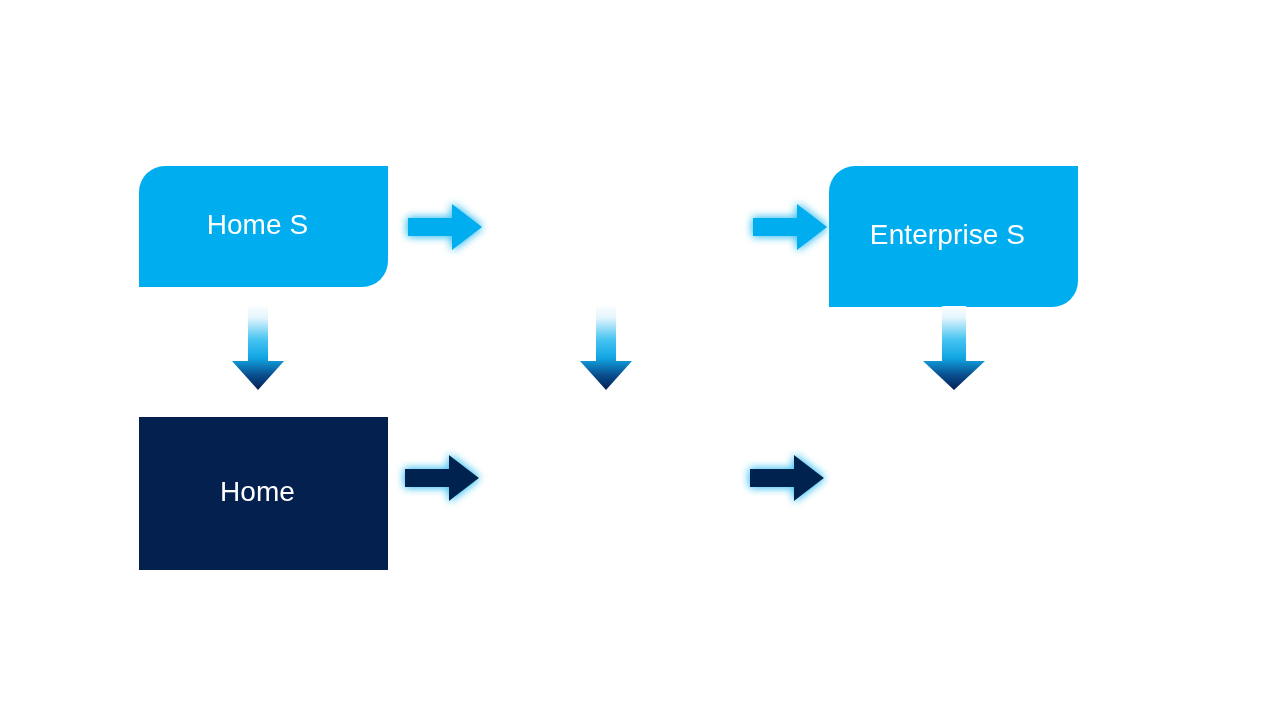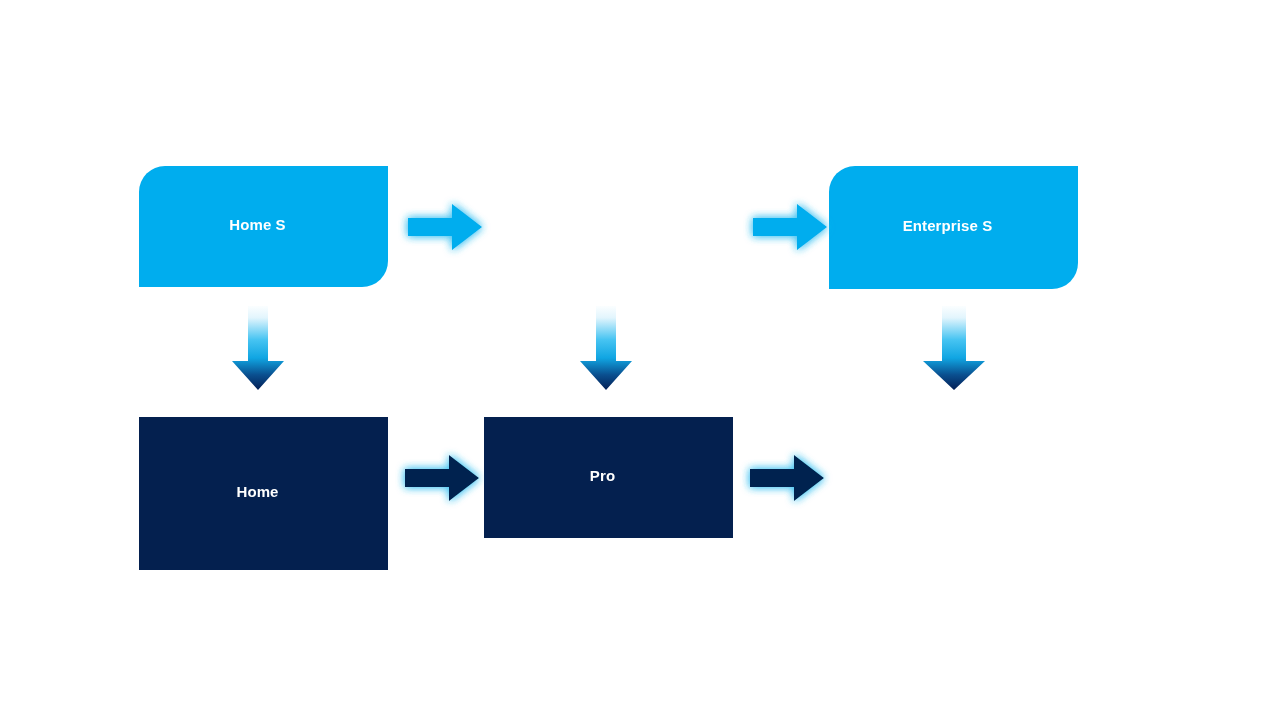--- a/index.html
+++ b/index.html
@@ -27,22 +27,22 @@
     position: absolute;
     display: flex;
     align-items: center;
     justify-content: center;
     box-sizing: border-box;
   }
 
   .node-label {
     color: #ffffff;
     font-family: "Liberation Sans", sans-serif;
-    font-size: 15px;
-    font-weight: 700;
+    font-size: 28px;
+    font-weight: 400;
     line-height: 1.1;
     letter-spacing: 0.1px;
     white-space: nowrap;
     text-align: center;
     
     position: relative;
     top: -1px;
     left: -6px;
   }
 
@@ -109,31 +109,28 @@
         </feMerge>
       </filter>
     </defs>
   </svg>
 
   <div class="node tier-s" style="left:139px; top:166px; width:249px; height:121px;">
     <span class="node-label">Home S</span>
   </div>
 
 
-  <div class="node tier-s" style="left:829px; top:166px; width:249px; height:123px;">
+  <div class="node tier-s" style="left:829px; top:166px; width:249px; height:141px;">
     <span class="node-label">Enterprise S</span>
   </div>
 
   <div class="node tier-base" style="left:139px; top:417px; width:249px; height:153px;">
     <span class="node-label">Home</span>
   </div>
 
-  <div class="node tier-base" style="left:484px; top:417px; width:249px; height:121px;">
-    <span class="node-label">Pro</span>
-  </div>
 
 
   <div class="arrow arrow-h" style="left:408px; top:203px; width:74px; height:48px;">
     <svg width="74" height="48" viewBox="0 0 74 48">
       <path class="glow-shape" filter="url(#softGlow)" fill="#00adee" d="M0,15 L44,15 L44,1 L74,24 L44,47 L44,33 L0,33 Z"></path>
     </svg>
   </div>
 
   <div class="arrow arrow-h" style="left:753px; top:203px; width:74px; height:48px;">
     <svg width="74" height="48" viewBox="0 0 74 48">

